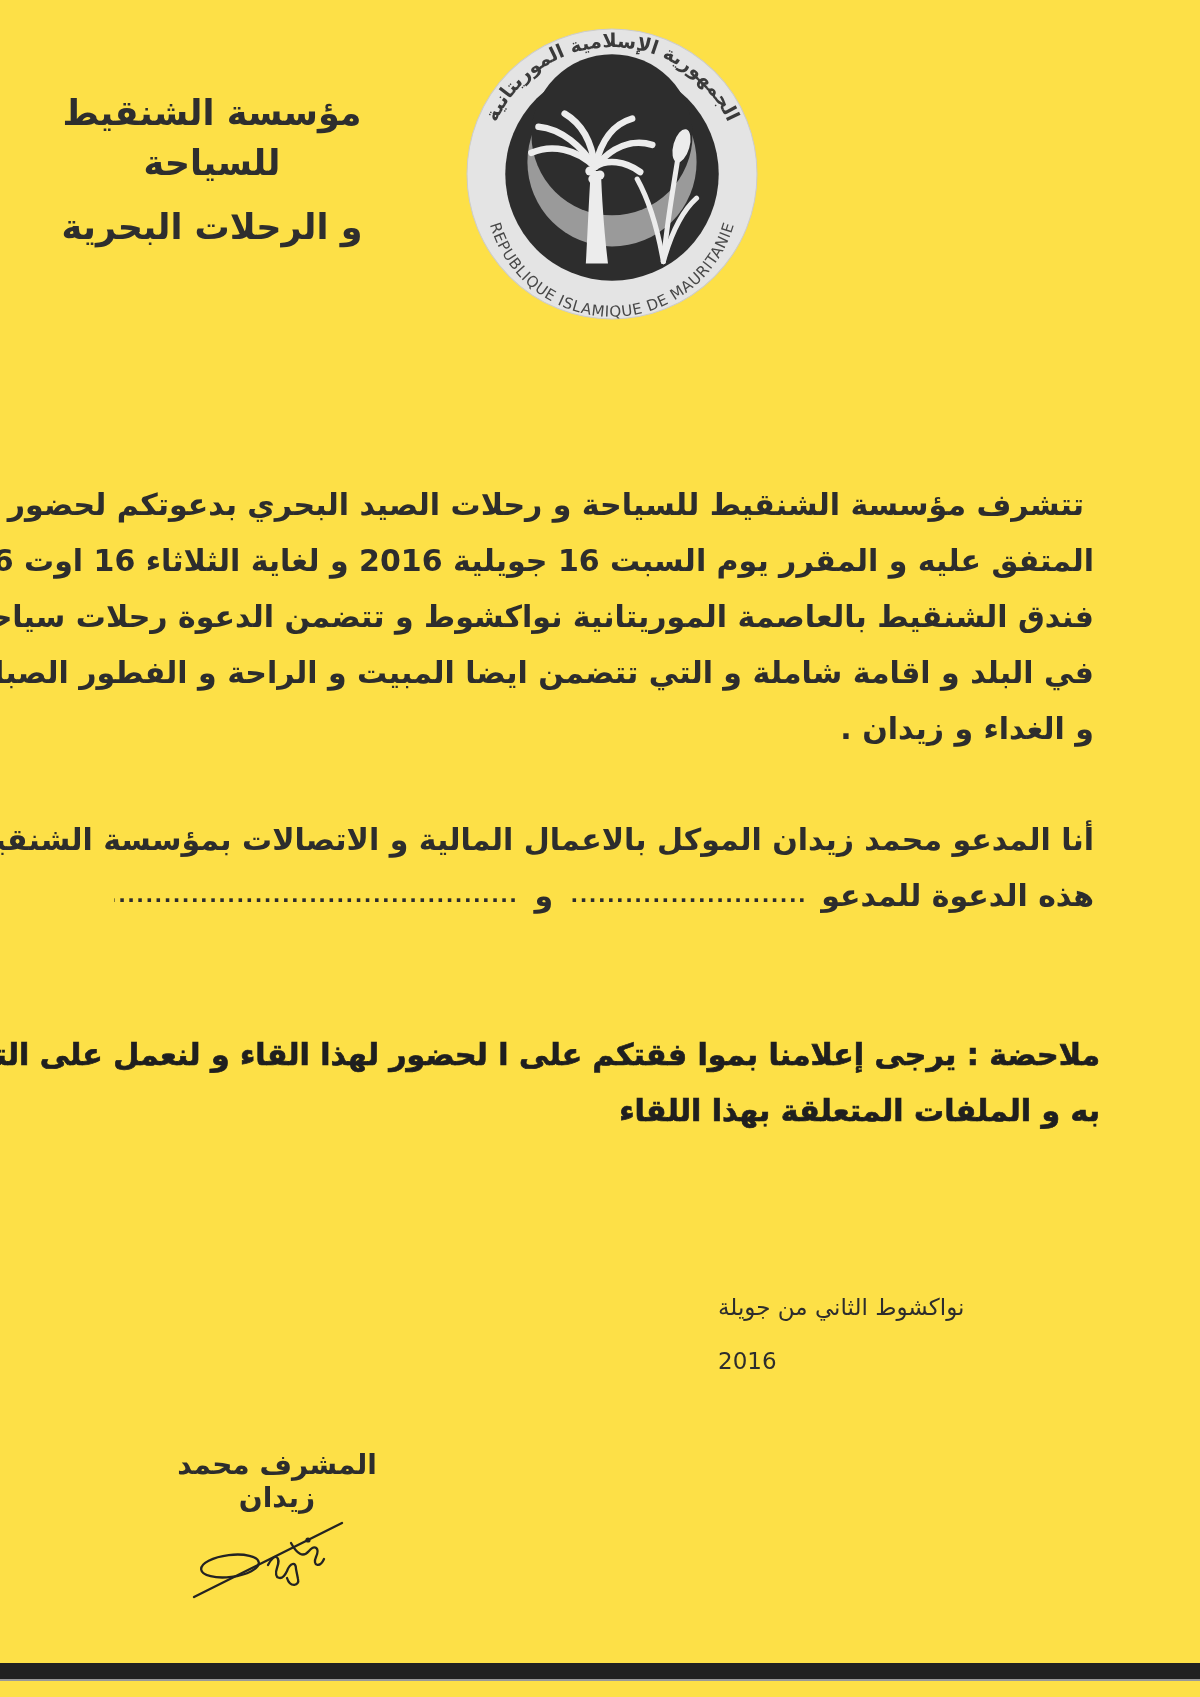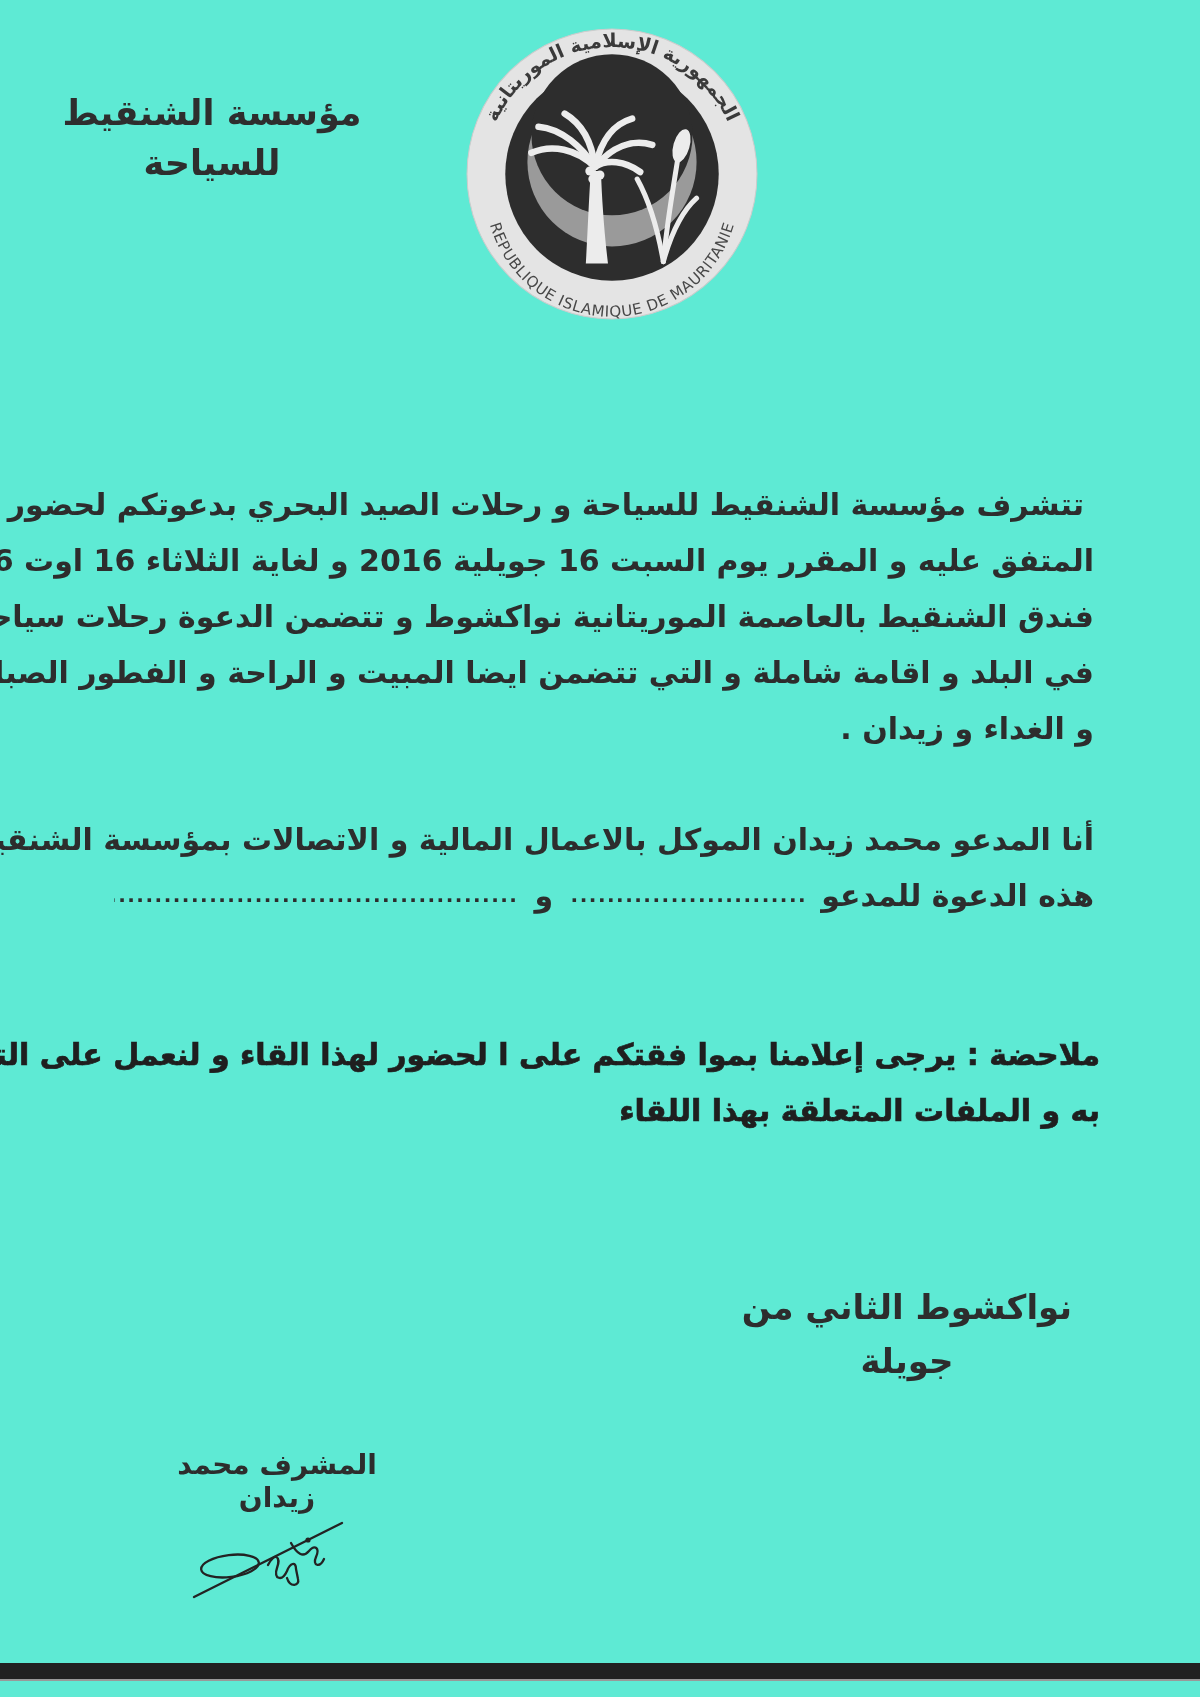--- a/index.html
+++ b/index.html
@@ -1,19 +1,19 @@
 <!DOCTYPE html>
 <html lang="ar"><head>
 <meta charset="utf-8">
 <style>
   html,body{margin:0;padding:0;background:#ffffff;}
   .page{
     position:relative;
     width:1200px;height:1697px;
-    background:#5eead4;
+    background:#fde047;
     font-family:"DejaVu Sans", sans-serif;
     color:#2d2d2d;
     overflow:hidden;
   }
   
   .hdr-left{
     position:absolute;left:16px;top:88px;width:392px;
     text-align:center;font-size:35px;font-weight:bold;line-height:50px;
     direction:rtl;color:#2e2e2e;
   }
@@ -51,41 +51,42 @@
   .note{
     position:absolute;left:46px;right:100px;top:1027px;
     direction:rtl;text-align:right;
     font-size:30px;font-weight:bold;color:#1f1f1f;
     -webkit-text-stroke:0.7px #1f1f1f;
   }
   .note .ln{line-height:56px;white-space:nowrap;}
   
   .date-block{
     position:absolute;left:718px;top:1280px;width:378px;
-    text-align:center;direction:rtl;
-    font-size:34px;font-weight:bold;color:#2d2d2d;line-height:54px;
+    text-align:left;direction:rtl;
+    font-size:23px;font-weight:normal;color:#2d2d2d;line-height:54px;
   }
   .signer{
     position:absolute;left:146px;top:1448px;width:262px;
     text-align:center;direction:rtl;
     font-size:28px;font-weight:bold;color:#2d2d2d;
   }
   .sig{position:absolute;left:190px;top:1513px;width:170px;height:92px;}
   .bottom-bar{
     position:absolute;left:0;right:0;top:1663px;height:16px;
     background:#212121;border-bottom:2px solid #999999;
   }
 </style>
 </head>
 <body>
 
 <div class="page">
 
   <div class="hdr-left">
     <div class="l1">مؤسسة الشنقيط للسياحة</div>
+    <div class="l2">و الرحلات البحرية</div>
   </div>
 
 
   <div class="seal">
     <svg viewBox="0 0 290 290" width="292" height="292">
       <defs>
         <path id="arcTop" d="M 23.3,112.4 A 126,126 0 0 1 266.7,112.4"></path>
         <path id="arcBottom" d="M 20.0,176.6 A 126,126 0 0 0 270.0,176.6"></path>
       </defs>
       <circle cx="145" cy="145" r="144" fill="#e4e4e4" stroke="#cccccc" stroke-width="1"></circle>
@@ -145,20 +146,21 @@
     </div>
   </div>
 
   <div class="note">
     <div class="ln">ملاحضة : يرجى إعلامنا بموا فقتكم على ا لحضور لهذا القاء و لنعمل على الترتيبات الخاصة</div>
     <div class="ln">به و الملفات المتعلقة بهذا اللقاء</div>
   </div>
 
   <div class="date-block">
     <div>نواكشوط الثاني من جويلة</div>
+    <div>2016</div>
   </div>
 
   <div class="signer">المشرف محمد زيدان</div>
 
   <svg class="sig" viewBox="0 0 170 92">
     <g stroke="#232323" stroke-width="2.3" fill="none" stroke-linecap="round" stroke-linejoin="round">
       <line x1="4" y1="84" x2="152" y2="10"></line>
       <ellipse cx="40" cy="53" rx="29" ry="11" transform="rotate(-7 40 53)"></ellipse>
       <path d="M78,52 C85,38 91,44 87,55 C83,66 92,69 97,58 C100,50 106,48 106,56 L108,66 C110,73 100,75 97,65"></path>
       <path d="M101,30 C107,41 113,45 119,38 C125,31 130,35 126,44 C122,53 130,55 134,46"></path>

